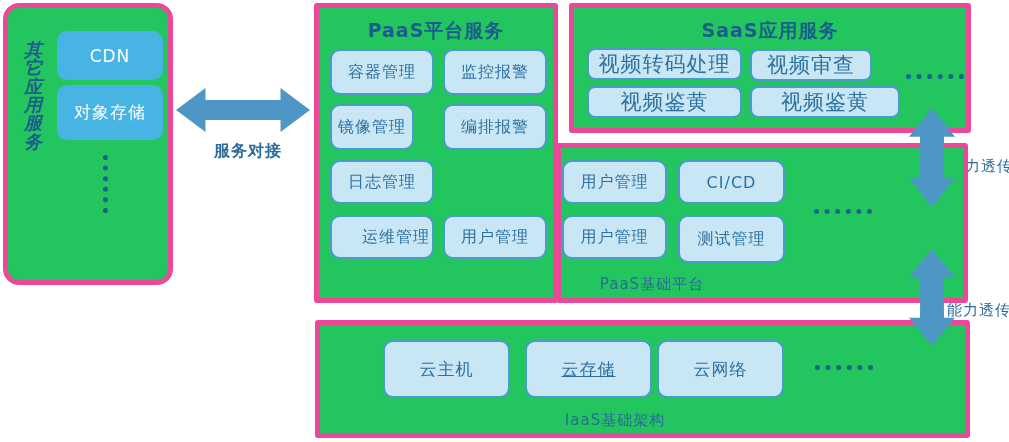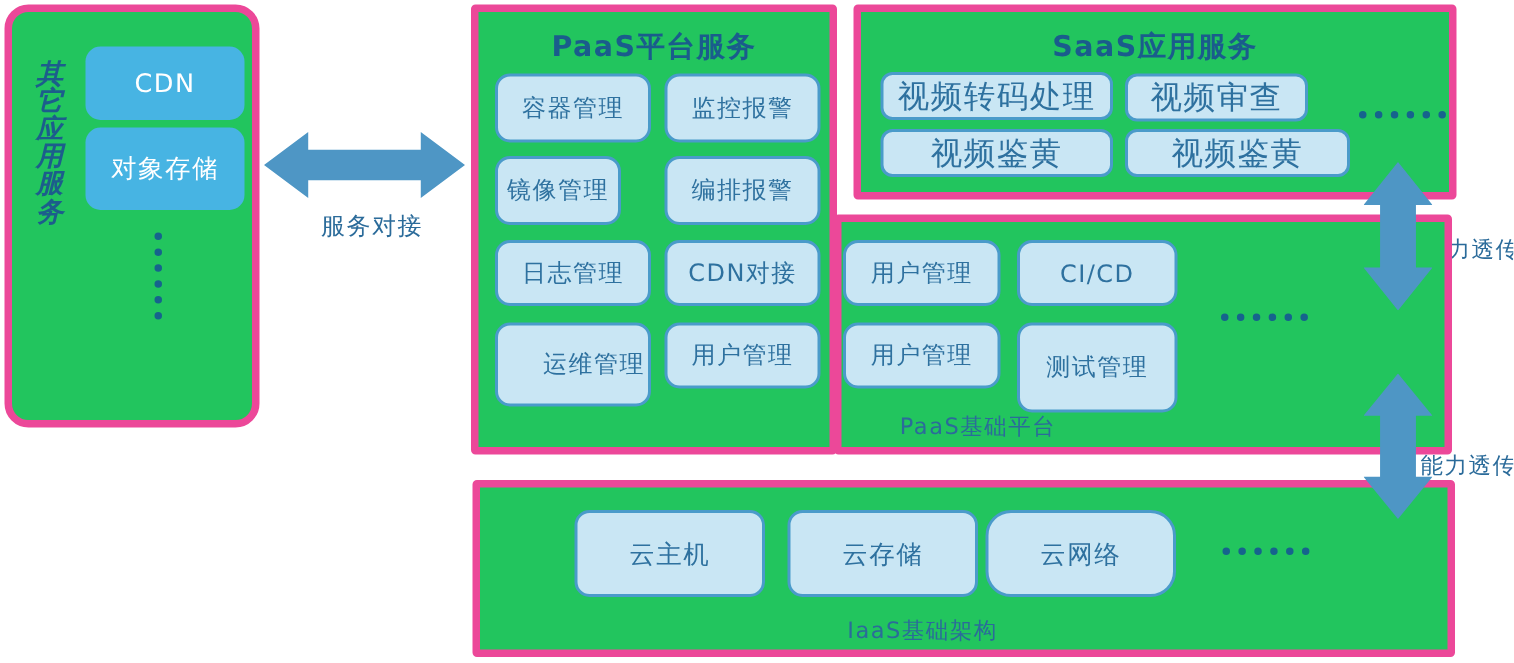--- a/index.html
+++ b/index.html
@@ -50,33 +50,33 @@
   </div>
   <div class="bright z2" style="left:57px;top:31px;width:106px;height:49px;">
     <span>CDN</span>
   </div>
   <div class="bright z2" style="left:57px;top:85px;width:106px;height:55px;">
     <span>对象存储</span>
   </div>
   <div class="dots-v z2" style="left:103px;top:155px;"></div>
 
   <div class="arrow arrow-h" style="left:176px;top:88px;width:134px;height:44px;"></div>
-  <div class="small-label" style="left:198px;top:141px;width:100px;text-align:center;font-size:16px;">服务对接</div>
+  <div class="small-label" style="left:198px;top:141px;width:100px;text-align:center;font-size:16px;font-weight:bold;">服务对接</div>
 
   <div class="panel slight z2" style="left:556px;top:143px;width:412px;height:160px;"></div>
   <div class="chip z3" style="left:562px;top:160px;width:105px;height:44px;">
     <span>用户管理</span>
   </div>
   <div class="chip z3" style="left:678px;top:160px;width:107px;height:44px;">
     <span>CI/CD</span>
   </div>
   <div class="chip z3" style="left:562px;top:215px;width:105px;height:44px;">
     <span>用户管理</span>
   </div>
-  <div class="chip z3" style="left:678px;top:215px;width:107px;height:60px;">
+  <div class="chip z3" style="left:678px;top:215px;width:107px;height:48px;">
     <span>测试管理</span>
   </div>
   <div class="dots-h z3" style="left:814px;top:209px;"></div>
   <div class="small-label z3" style="left:558px;top:275px;width:110px;text-align:center;padding-left:39px;">PaaS基础平台</div>
 
   <div class="panel slight z3" style="left:314px;top:3px;width:244px;height:300px;">
     <div class="big-title" style="top:10px;">PaaS平台服务</div>
   </div>
   <div class="chip z4" style="left:330px;top:49px;width:104px;height:46px;">
     <span>容器管理</span>
@@ -86,24 +86,21 @@
   </div>
   <div class="chip z4" style="left:330px;top:104px;width:84px;height:46px;">
     <span>镜像管理</span>
   </div>
   <div class="chip z4" style="left:443px;top:104px;width:104px;height:46px;">
     <span>编排报警</span>
   </div>
   <div class="chip z4" style="left:330px;top:160px;width:104px;height:44px;">
     <span>日志管理</span>
   </div>
-  <div class="chip z4" style="left:443px;top:160px;width:104px;height:44px;">
-    <span>CDN对接</span>
-  </div>
-  <div class="chip z4" style="left:330px;top:215px;width:104px;height:56px;padding-left:28px;">
+  <div class="chip z4" style="left:330px;top:215px;width:104px;height:44px;padding-left:28px;">
     <span>运维管理</span>
   </div>
   <div class="chip z4" style="left:443px;top:215px;width:104px;height:44px;">
     <span>用户管理</span>
   </div>
 
   <div class="panel slight z3" style="left:569px;top:3px;width:402px;height:130px;">
     <div class="big-title" style="top:10px;">SaaS应用服务</div>
   </div>
   <div class="chip saas z4" style="left:587px;top:48px;width:155px;height:32px;">
@@ -123,22 +120,22 @@
   <div class="arrow arrow-v" style="left:909px;top:108px;width:46px;height:99px;"></div>
   <div class="small-label" style="left:949px;top:157px;">能力透传</div>
 
   <div class="arrow arrow-v" style="left:909px;top:249px;width:46px;height:97px;"></div>
   <div class="small-label" style="left:947px;top:301px;">能力透传</div>
 
   <div class="panel slight z2" style="left:315px;top:320px;width:655px;height:118px;"></div>
   <div class="chip iaas z3" style="left:383px;top:340px;width:127px;height:58px;">
     <span>云主机</span>
   </div>
-  <div class="chip iaas z3" style="left:525px;top:340px;width:127px;height:58px;">
+  <div class="chip iaas z3" style="left:525px;top:340px;width:127px;height:58px;text-decoration:underline;">
     <span>云存储</span>
   </div>
-  <div class="chip iaas z3" style="left:657px;top:340px;width:127px;height:58px;border-radius:17px;">
+  <div class="chip iaas z3" style="left:657px;top:340px;width:127px;height:58px;">
     <span>云网络</span>
   </div>
   <div class="dots-h z3" style="left:815px;top:365px;"></div>
   <div class="small-label z3" style="left:560px;top:411px;width:110px;text-align:center;">IaaS基础架构</div>
 
 </div>
 
 </body></html>

